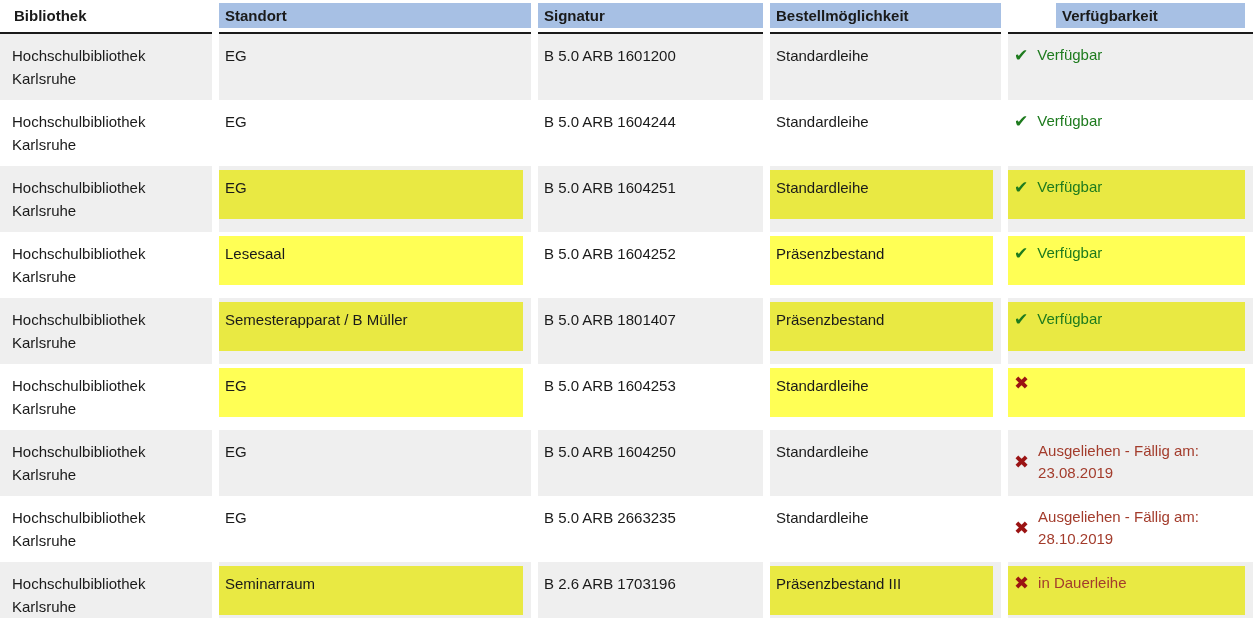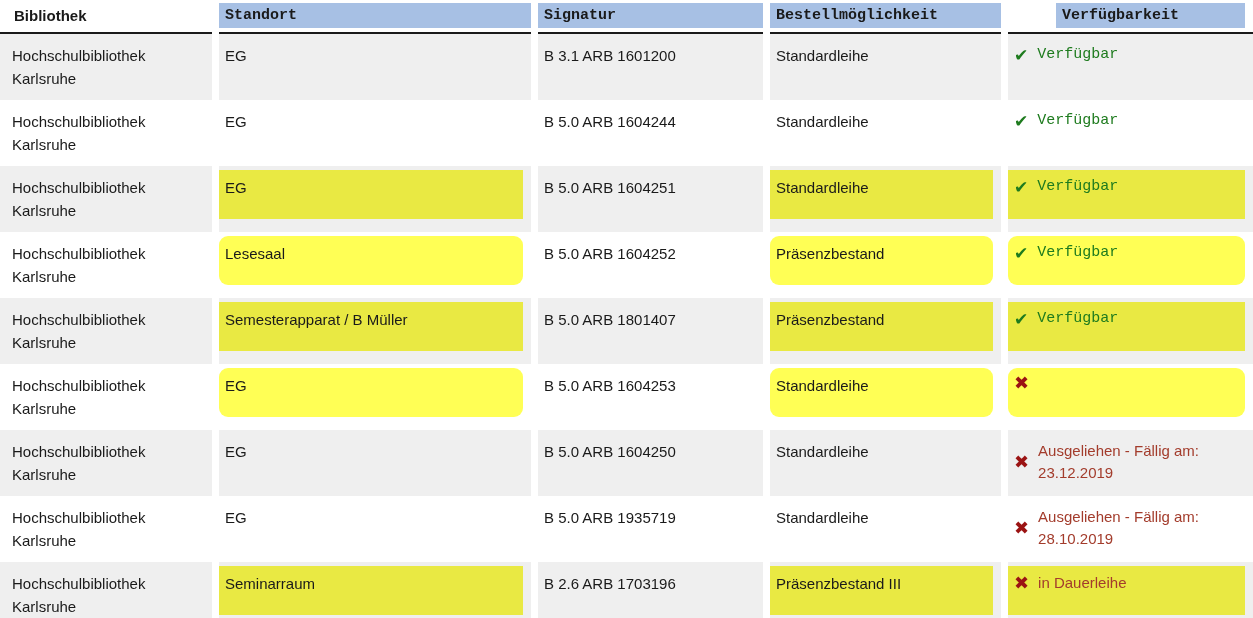--- a/index.html
+++ b/index.html
@@ -30,21 +30,20 @@
   }
   .hdr-block{
     background:var(--header-bg);
     height:25px;
     margin-top:3px;
     display:flex;
     align-items:center;
     padding:0 6px;
     font-weight:bold;
     font-size:15px;
-    font-family:Liberation Mono, monospace;
   }
   .hdr-block.last{margin-right:8px;margin-left:48px;}
   .hdr-plain{
     height:25px;
     margin-top:3px;
     display:flex;
     align-items:center;
     padding-left:14px;
     font-weight:bold;
     font-size:15px;
@@ -58,28 +57,28 @@
     margin:4px 8px 4px 0;
     padding:6px;
     min-height:49px;
     box-sizing:border-box;
     font-size:15px;
     line-height:23px;
     hyphens:manual;
   }
   .col-lib .cell-inner{padding-left:12px;margin-right:7px;}
   .grid-row.item.striped .cell-inner.hl{background:var(--hl-stripe);}
-  .grid-row.item:not(.striped) .cell-inner.hl{background:var(--hl-white);border-radius:9px;}
+  .grid-row.item:not(.striped) .cell-inner.hl{background:var(--hl-white);}
   
   .avail-flex{display:flex;align-items:center;gap:9px;}
   .avail-icon{flex:0 0 auto;font-weight:bold;line-height:1;}
   .avail-icon.check{color:var(--green);font-size:17px;}
   .avail-icon.cross{color:var(--red-icon);font-size:18px;}
   .avail-text{line-height:22px;}
-  .avail-text.ok{color:var(--green);font-family:Liberation Mono, monospace;}
+  .avail-text.ok{color:var(--green);}
   .avail-text.bad{color:var(--red-text);}
 </style>
 </head>
 <body>
 
 <div class="holdings-table">
   <div class="grid-row header">
     <div class="cell">
       <div class="hdr-plain">Bibliothek</div>
     </div>
@@ -98,21 +97,21 @@
   </div>
   <div id="rows">
       <div class="grid-row item striped">
         <div class="cell col-lib">
           <div class="cell-inner">Hochschulbibliothek Karlsru­he</div>
         </div>
         <div class="cell">
           <div class="cell-inner">EG</div>
         </div>
         <div class="cell">
-          <div class="cell-inner">B 3.1 ARB 1601200</div>
+          <div class="cell-inner">B 5.0 ARB 1601200</div>
         </div>
         <div class="cell">
           <div class="cell-inner">Standardleihe</div>
         </div>
         <div class="cell">
           <div class="cell-inner">
             <div class="avail-flex">
               <div class="avail-icon check">✔</div>
               <div class="avail-text ok">Verfügbar</div>
             </div>
@@ -238,34 +237,34 @@
         <div class="cell">
           <div class="cell-inner">B 5.0 ARB 1604250</div>
         </div>
         <div class="cell">
           <div class="cell-inner">Standardleihe</div>
         </div>
         <div class="cell">
           <div class="cell-inner">
             <div class="avail-flex">
               <div class="avail-icon cross">✖</div>
-              <div class="avail-text bad">Ausgeliehen - Fällig am: 23.12.2019</div>
-            </div>
-          </div>
-        </div>
-      </div>
-      <div class="grid-row item">
-        <div class="cell col-lib">
-          <div class="cell-inner">Hochschulbibliothek Karlsru­he</div>
-        </div>
-        <div class="cell">
-          <div class="cell-inner">EG</div>
-        </div>
-        <div class="cell">
-          <div class="cell-inner">B 5.0 ARB 1935719</div>
+              <div class="avail-text bad">Ausgeliehen - Fällig am: 23.08.2019</div>
+            </div>
+          </div>
+        </div>
+      </div>
+      <div class="grid-row item">
+        <div class="cell col-lib">
+          <div class="cell-inner">Hochschulbibliothek Karlsru­he</div>
+        </div>
+        <div class="cell">
+          <div class="cell-inner">EG</div>
+        </div>
+        <div class="cell">
+          <div class="cell-inner">B 5.0 ARB 2663235</div>
         </div>
         <div class="cell">
           <div class="cell-inner">Standardleihe</div>
         </div>
         <div class="cell">
           <div class="cell-inner">
             <div class="avail-flex">
               <div class="avail-icon cross">✖</div>
               <div class="avail-text bad">Ausgeliehen - Fällig am: 28.10.2019</div>
             </div>

